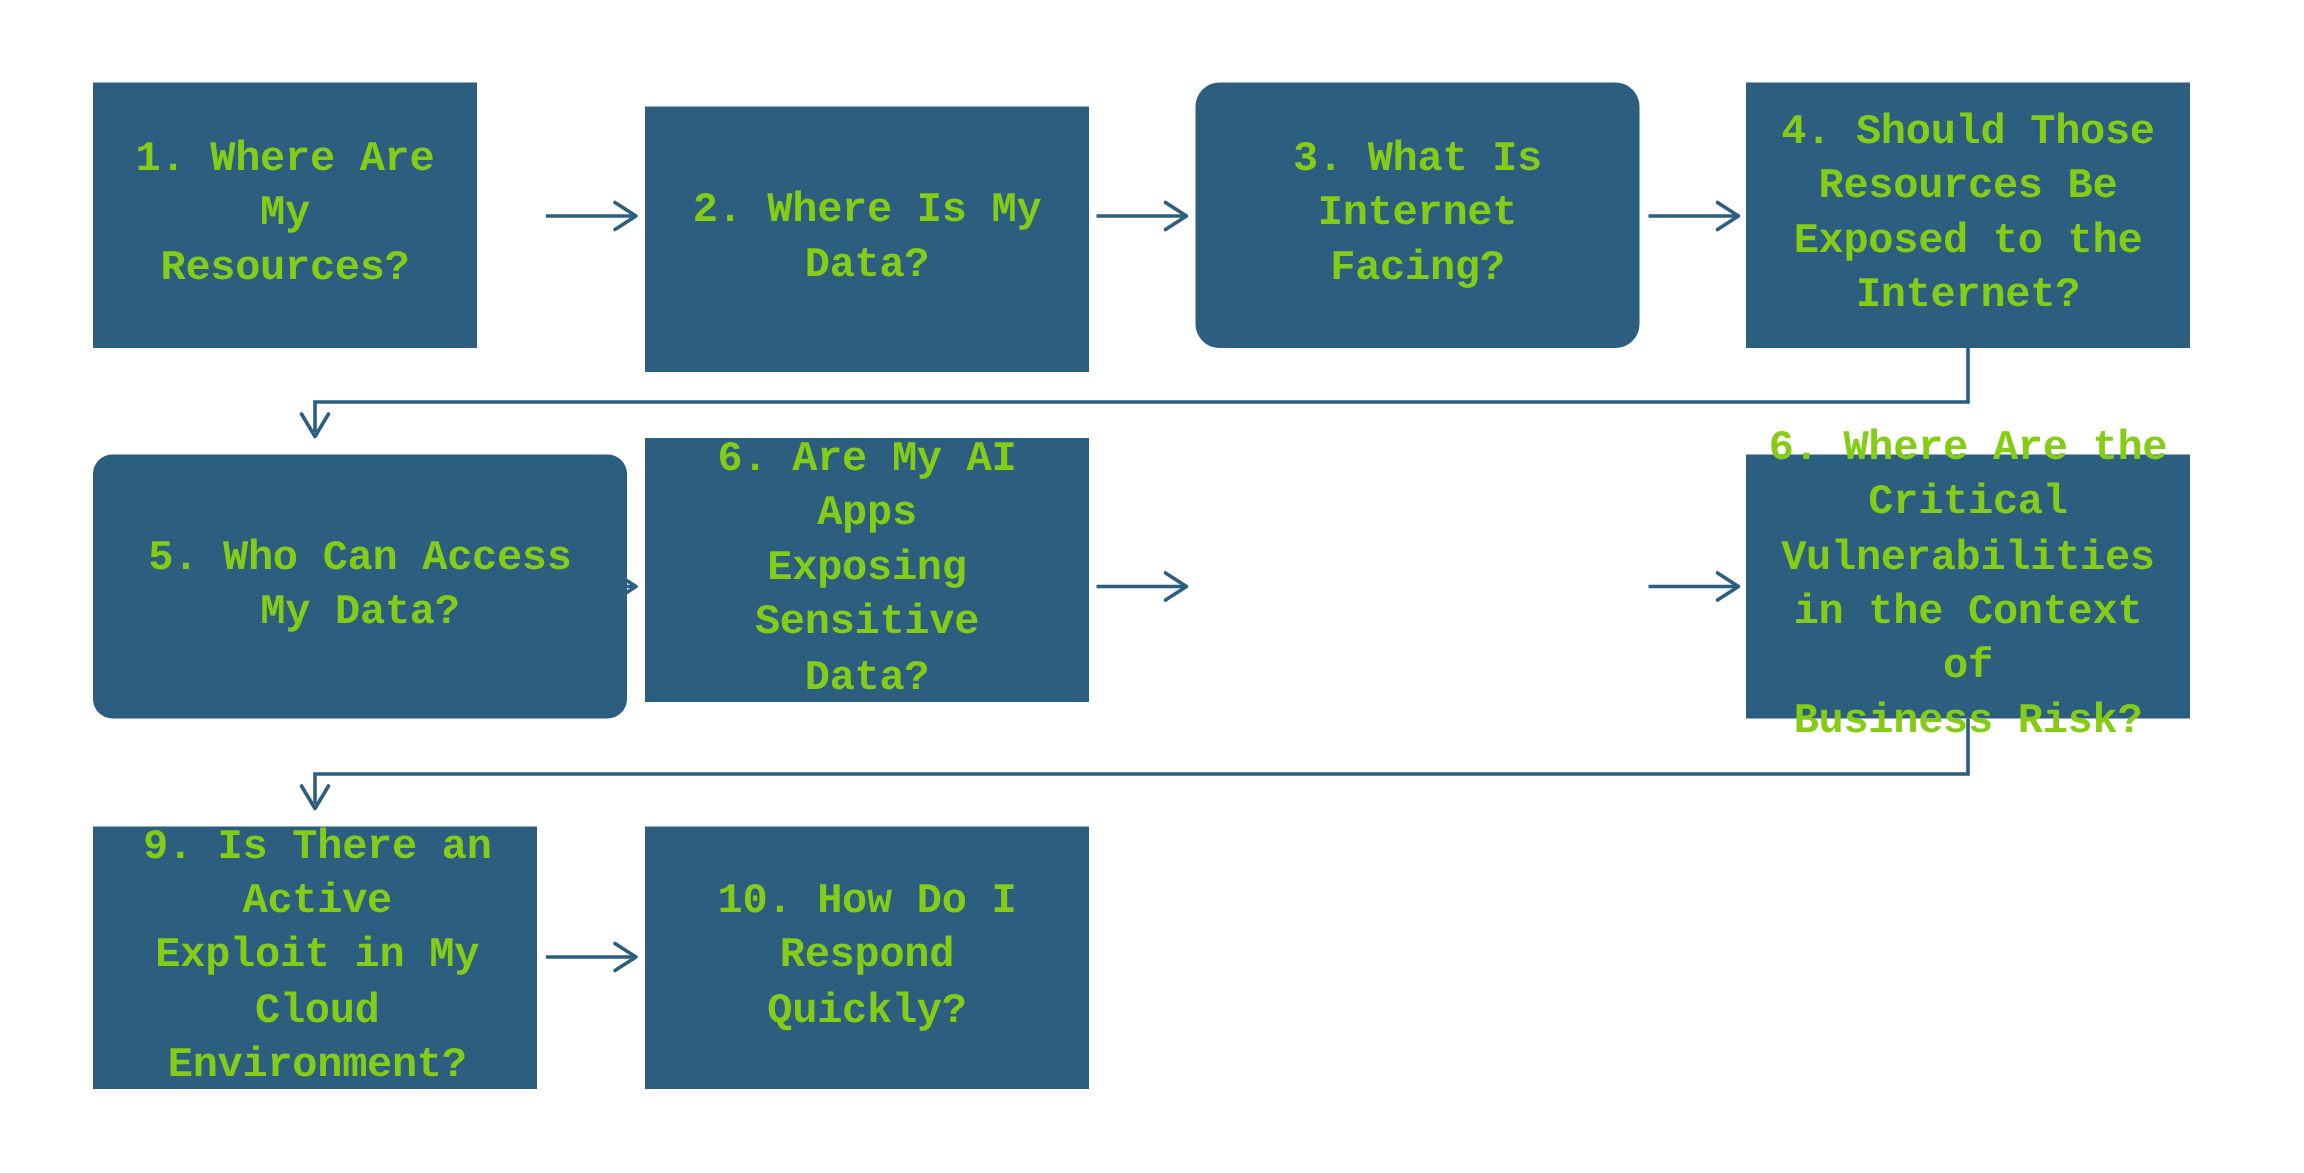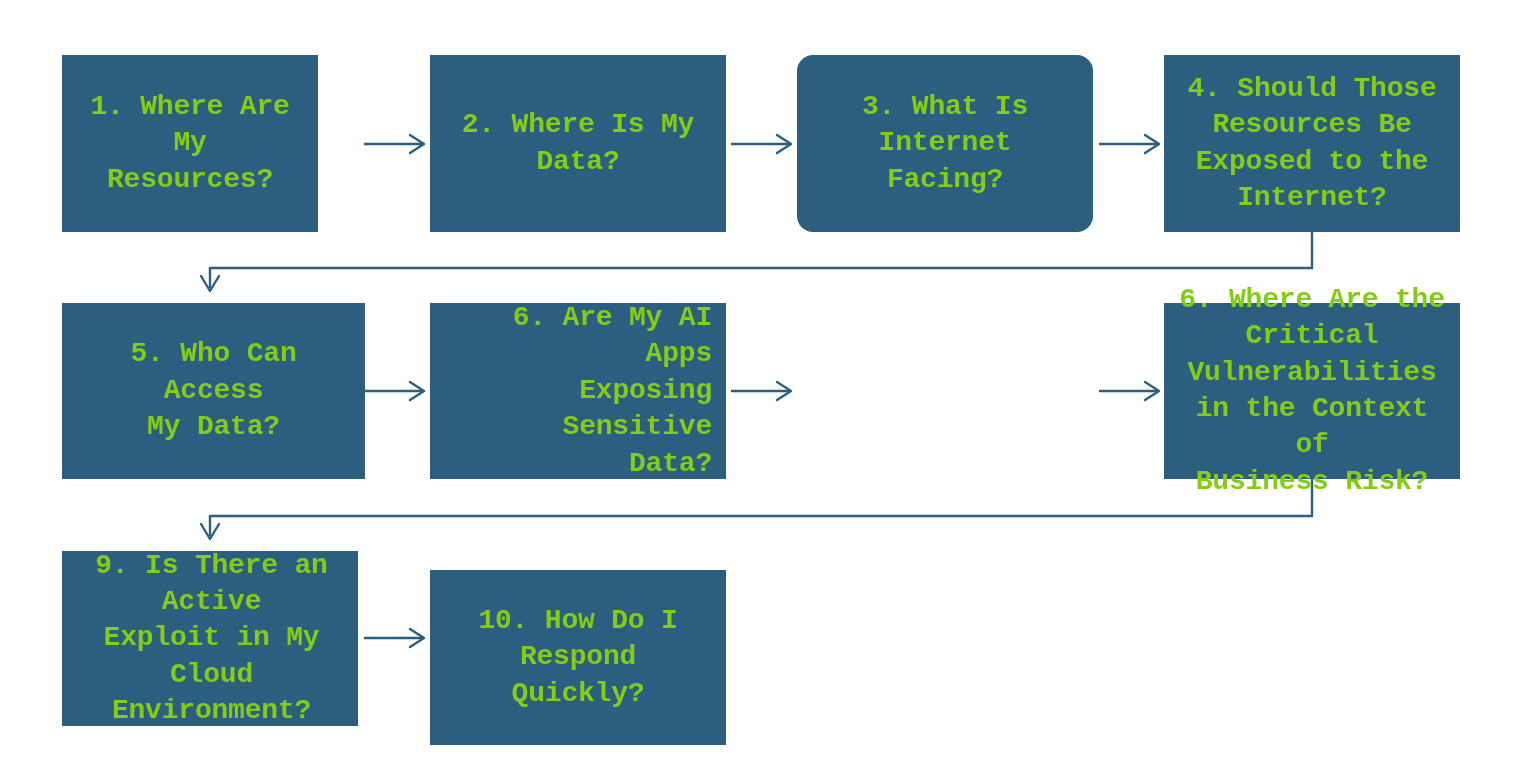--- a/index.html
+++ b/index.html
@@ -96,59 +96,59 @@
       <line x1="364" y1="638" x2="423" y2="638"></line>
       <polyline points="410,629 424,638 410,647" stroke-linecap="round" stroke-linejoin="round"></polyline>
     </g>
   </svg>
 
   <div class="node" style="left:62px; top:55px; width:256px; height:177px;">
     <span class="node-label">1. Where Are My
 Resources?</span>
   </div>
 
-  <div class="node" style="left:430px; top:55px; width:296px; height:177px;">
+  <div class="node" style="left:430px; top:71px; width:296px; height:177px;">
     <span class="node-label">2. Where Is My Data?</span>
   </div>
 
   <div class="node" style="left:797px; top:55px; width:296px; height:177px;border-radius:16px;">
     <span class="node-label">3. What Is Internet
 Facing?</span>
   </div>
 
   <div class="node" style="left:1164px; top:55px; width:296px; height:177px;">
     <span class="node-label">4. Should Those
 Resources Be
 Exposed to the
 Internet?</span>
   </div>
 
-  <div class="node" style="left:62px; top:303px; width:303px; height:176px;">
+  <div class="node" style="left:62px; top:303px; width:356px; height:176px;border-radius:13px;">
     <span class="node-label">5. Who Can Access
 My Data?</span>
   </div>
 
-  <div class="node" style="left:430px; top:303px; width:296px; height:176px;text-align:right;">
+  <div class="node" style="left:430px; top:292px; width:296px; height:176px;">
     <span class="node-label">6. Are My AI Apps
 Exposing Sensitive
 Data?</span>
   </div>
 
 
   <div class="node" style="left:1164px; top:303px; width:296px; height:176px;">
     <span class="node-label">6. Where Are the
 Critical Vulnerabilities
 in the Context of
 Business Risk?</span>
   </div>
 
   <div class="node" style="left:62px; top:551px; width:296px; height:175px;padding-left:17px;">
     <span class="node-label">9. Is There an Active
 Exploit in My Cloud
 Environment?</span>
   </div>
 
-  <div class="node" style="left:430px; top:551px; width:296px; height:175px;margin-top:19px;">
+  <div class="node" style="left:430px; top:551px; width:296px; height:175px;">
     <span class="node-label">10. How Do I Respond
 Quickly?</span>
   </div>
 
 </div>
 
 </body></html>

